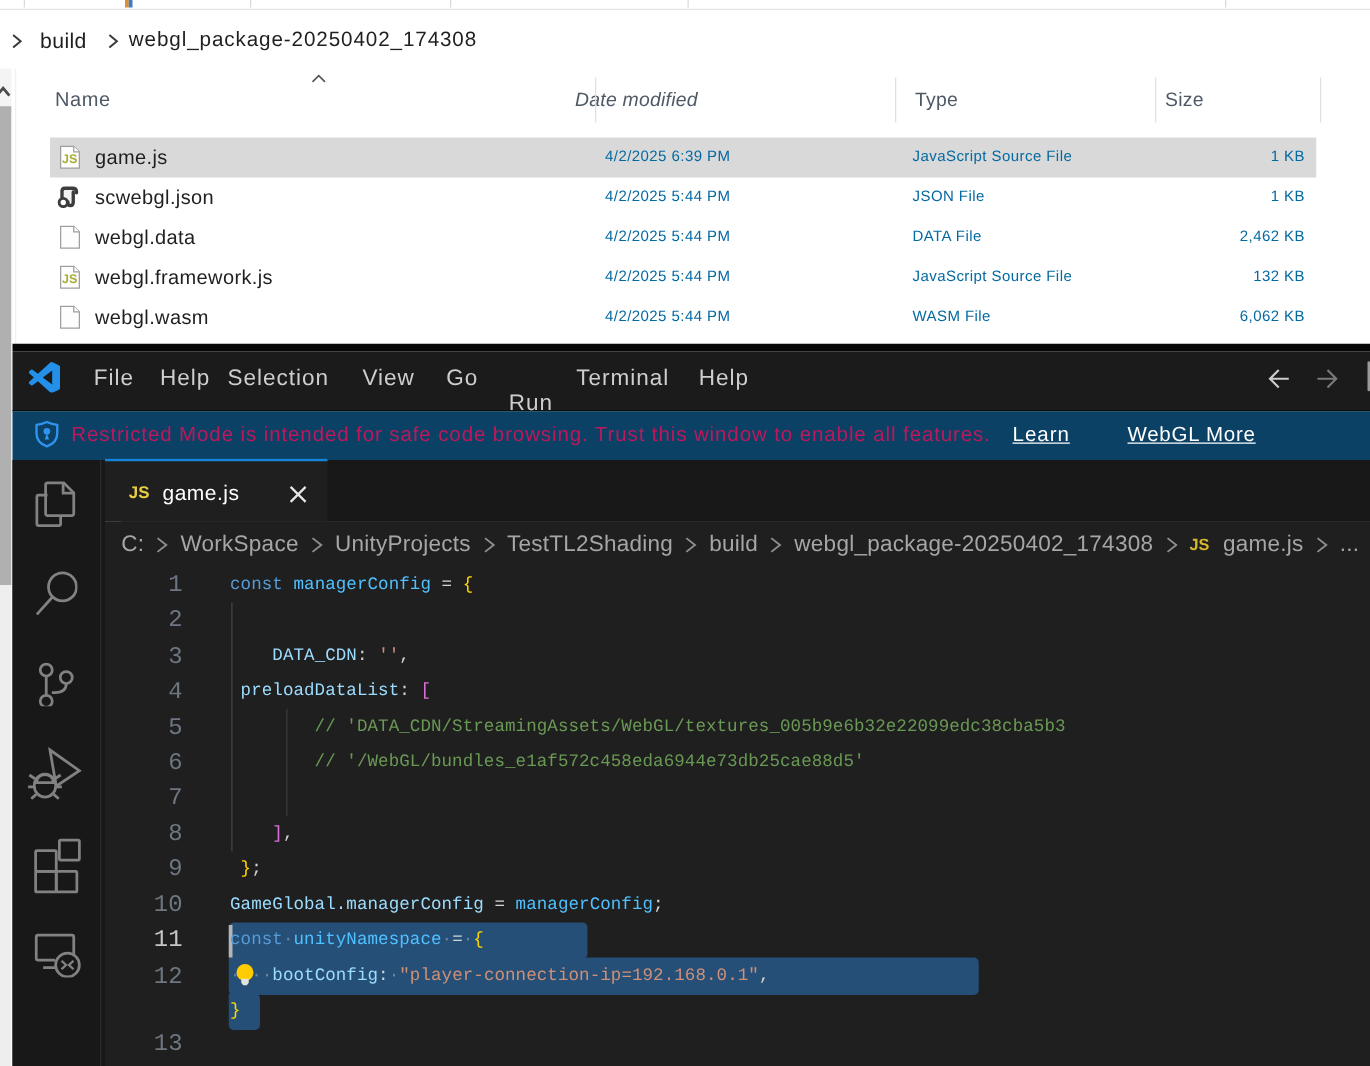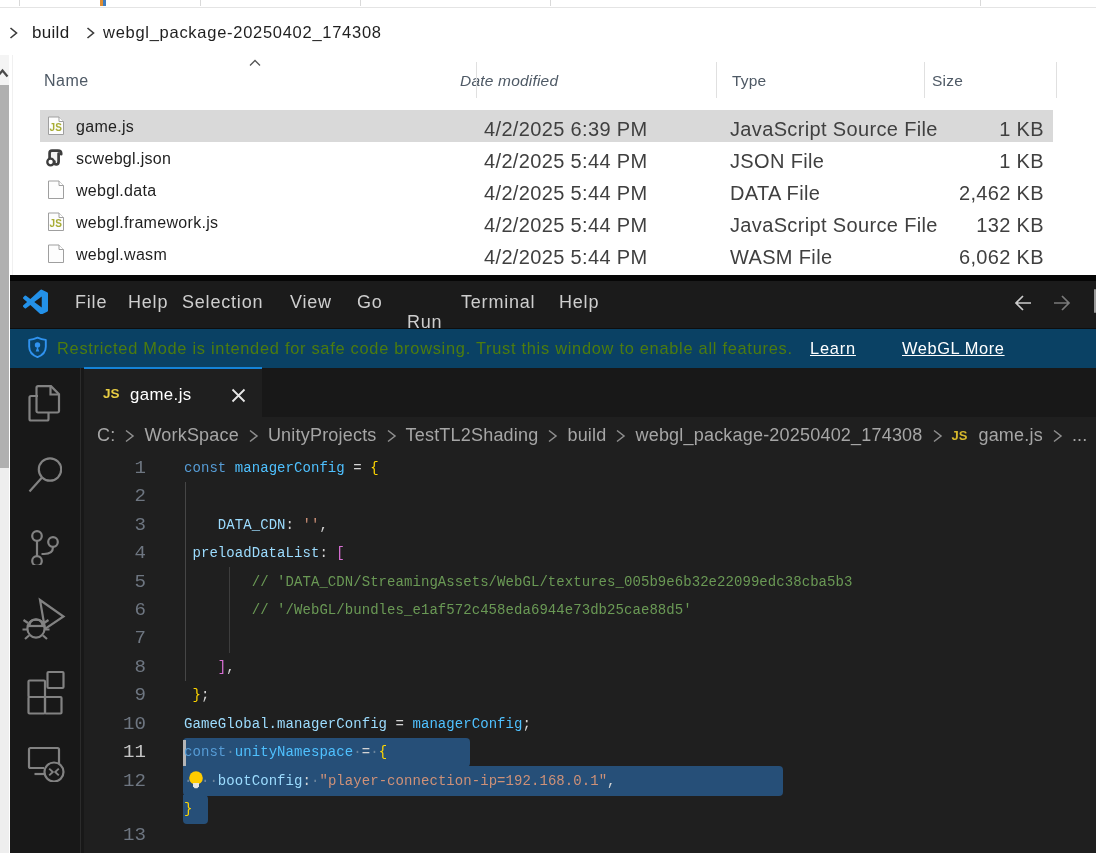--- a/index.html
+++ b/index.html
@@ -1,21 +1,21 @@
 <!DOCTYPE html>
 <html><head>
 <meta charset="utf-8">
 <style>
   * { margin:0; padding:0; box-sizing:border-box; }
   html,body { width:1096px; height:853px; overflow:hidden; }
   body { position:relative; background:#fff; font-family:"Liberation Sans",sans-serif; }
   .abs { position:absolute; }
   
   .xtext { color:#1f1f1f; font-size:16px; letter-spacing:0.3px; }
-  .xcol  { color:#404040; font-size:20px; letter-spacing:0.35px; }
+  .xcol  { color:#0369a1; font-size:12px; letter-spacing:0.35px; }
   .xhead { color:#4e5965; font-size:15.5px; letter-spacing:0.2px; }
   .vsep  { position:absolute; width:1px; background:#e0e0e0; }
   
   .menu  { color:#cecece; font-size:18px; letter-spacing:0.8px; }
   .cl { position:absolute; left:184px; font-family:"Liberation Mono",monospace;
         font-size:14px; letter-spacing:0.06px; line-height:28.42px; white-space:pre; color:#d4d4d4; }
   .ln { position:absolute; left:90px; width:56px; text-align:right;
         font-family:"Liberation Mono",monospace; font-size:19.1px; line-height:28.42px;
         color:#6e7681; }
   .kw { color:#569cd6; } .v4 { color:#4fc1ff; } .pr { color:#9cdcfe; }
@@ -142,21 +142,21 @@
 <svg class="abs" style="left:1052px;top:294px;" width="20" height="18" viewBox="0 0 20 18">
     <path d="M10 2 l7 7 -7 7 M17 9 h-15" fill="none" stroke="#7a7a7a" stroke-width="1.7"></path>
   </svg>
 <div class="abs" style="left:1094px;top:289px;width:2px;height:24px;background:#9a9a9a;border-radius:1px;"></div>
 
 <svg class="abs" style="left:26.5px;top:336px;" width="21" height="23" viewBox="0 0 21 23">
     <path d="M10.5 1.6 c2.6 1.2 5.4 2 8.3 2.3 V10.8 c0 5.2-3.3 8.5-8.3 10.3 C5.5 19.3 2.2 16 2.2 10.8 V3.9 c2.9-.3 5.7-1.1 8.3-2.3 Z" fill="none" stroke="#3093f0" stroke-width="1.9" stroke-linejoin="round"></path>
     <circle cx="10.5" cy="9" r="2.7" fill="#3093f0"></circle>
     <path d="M10.5 10.5 L8.7 15.6 h3.6 Z" fill="#3093f0"></path>
   </svg>
-<div class="abs" style="left:57px;top:339px;color:#4d7c0f;font-size:16.4px;letter-spacing:0.72px;">Restricted Mode is intended for safe code browsing. Trust this window to enable all features.</div>
+<div class="abs" style="left:57px;top:339px;color:#be185d;font-size:16.4px;letter-spacing:0.72px;">Restricted Mode is intended for safe code browsing. Trust this window to enable all features.</div>
 <div class="abs" style="left:810px;top:339px;color:#fff;font-size:16.4px;letter-spacing:0.8px;text-decoration:underline;">Learn</div>
 <div class="abs" style="left:902px;top:339px;color:#fff;font-size:16.4px;letter-spacing:0.6px;text-decoration:underline;">WebGL More</div>
 
 <div class="abs" style="left:84px;top:367px;width:178px;height:50px;background:#1f1f1f;border-top:2.5px solid #1583d7;"></div>
 <div class="abs" style="left:103px;top:386px;color:#e8cd43;font-size:13.5px;font-weight:bold;font-family:'Liberation Sans';">JS</div>
 <div class="abs" style="left:130px;top:385px;color:#ffffff;font-size:16.8px;letter-spacing:0.4px;">game.js</div>
 <svg class="abs" style="left:230px;top:387px;" width="17" height="17" viewBox="0 0 17 17">
     <path d="M2.5 2.5 L14.5 14.5 M14.5 2.5 L2.5 14.5" stroke="#e6e6e6" stroke-width="1.8"></path>
   </svg>
 

